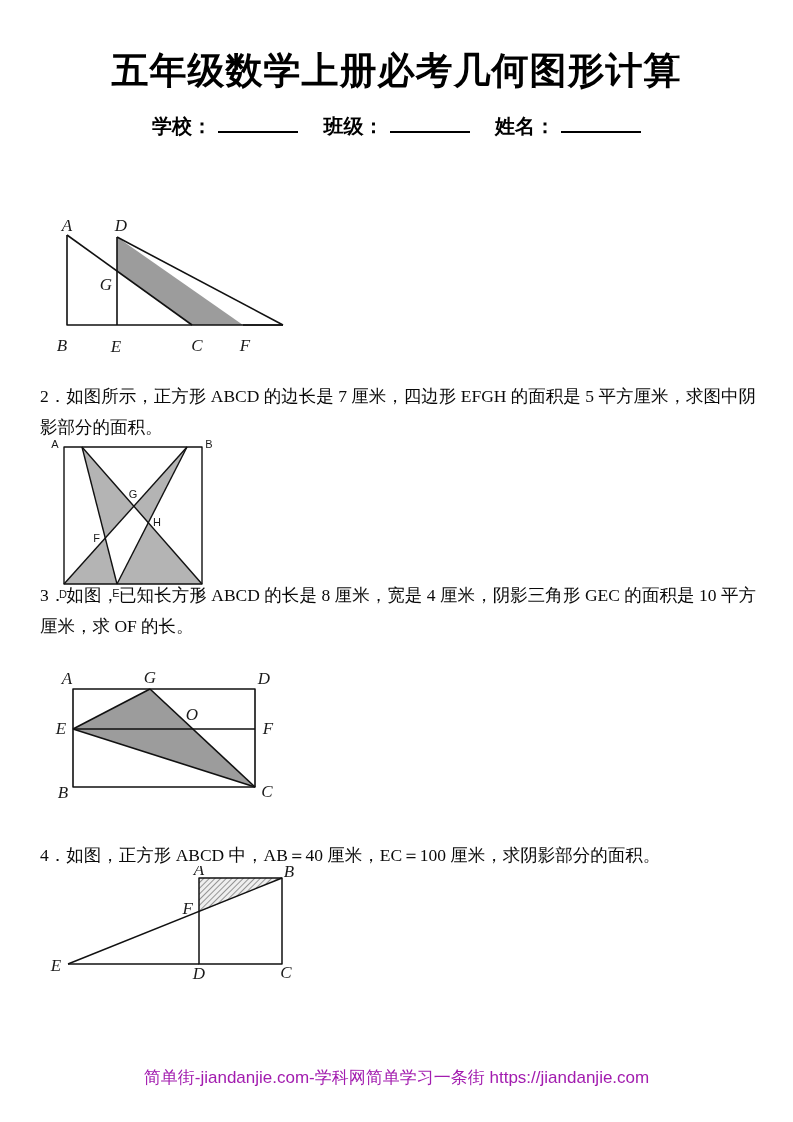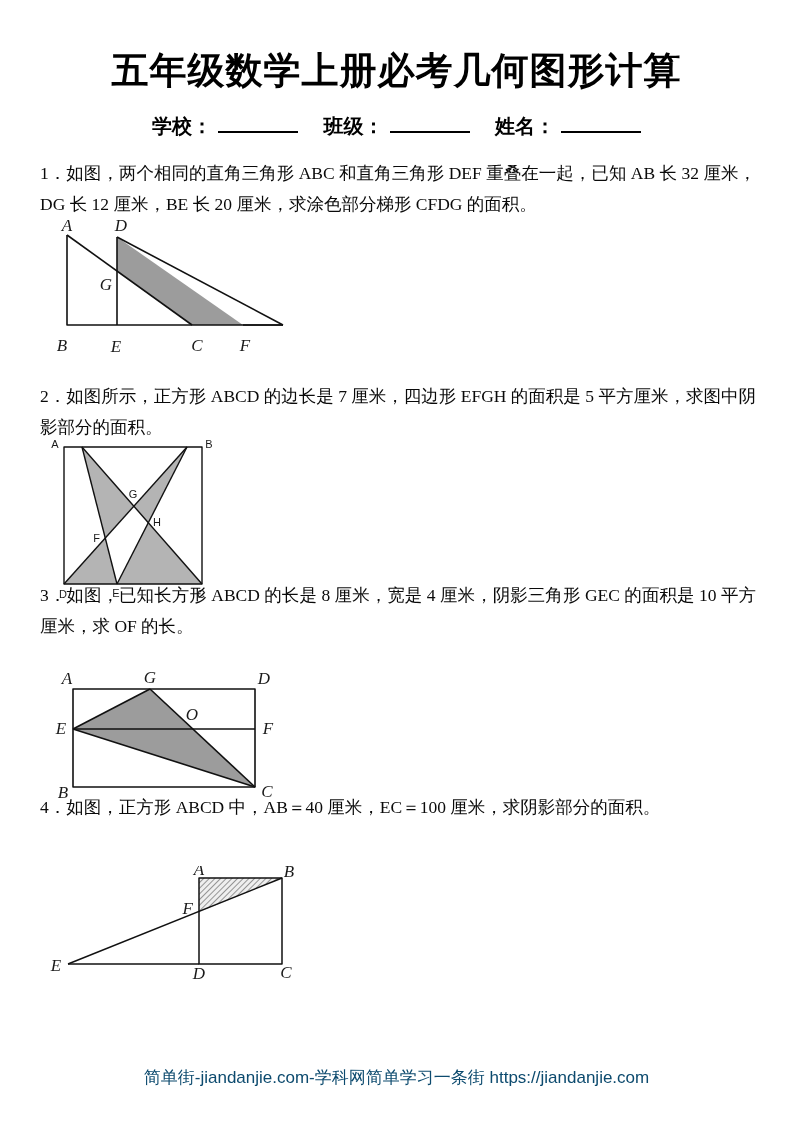--- a/index.html
+++ b/index.html
@@ -60,37 +60,36 @@
     font-family: "Liberation Sans", "DejaVu Sans", sans-serif;
     font-style: normal;
     font-size: 11px;
   }
   .footer {
     position: absolute;
     top: 1066px; left: 0; right: 0;
     text-align: center;
     font-family: "Liberation Sans", "DejaVu Sans", sans-serif;
     font-size: 17px;
-    color: #0c4a6e;
+    color: #a21caf;
   }
 </style>
 </head>
 <body>
 
 <div class="sheet">
 
   <h1 class="title">五年级数学上册必考几何图形计算</h1>
 
   <div class="header-row">
     <span class="field"><span>学校：</span><span class="blank"></span></span>
     <span class="field"><span>班级：</span><span class="blank"></span></span>
     <span class="field"><span>姓名：</span><span class="blank"></span></span>
   </div>
 
-  <p class="prob" style="top:158px">1．如图，两个相同的直角三角形 ABC 和直角三角形 DEF 重叠在一起，已知 AB 长 32 厘米，DG 长 12 厘米，BE 长 20 厘米，求涂色部分梯形 CFDG 的面积。</p>
 
   <svg class="fig" style="left:40px; top:218px" width="260" height="140" viewBox="0 0 260 140">
     <polygon points="77,19 203,107 152,107 77,54" fill="#9c9c9c" stroke="none"></polygon>
     <g stroke="#111" stroke-width="1.6" fill="none" stroke-linejoin="round">
       <polyline points="27,17 27,107 243,107"></polyline>
       <line x1="27" y1="17" x2="152" y2="107"></line>
       <line x1="77" y1="19" x2="77" y2="107"></line>
       <line x1="77" y1="19" x2="243" y2="107"></line>
       <line x1="203" y1="107" x2="243" y2="107"></line>
     </g>
@@ -143,21 +142,21 @@
     <text x="27" y="14" text-anchor="middle">A</text>
     <text x="110" y="13" text-anchor="middle">G</text>
     <text x="224" y="14" text-anchor="middle">D</text>
     <text x="21" y="64" text-anchor="middle">E</text>
     <text x="228" y="64" text-anchor="middle">F</text>
     <text x="152" y="50" text-anchor="middle">O</text>
     <text x="23" y="128" text-anchor="middle">B</text>
     <text x="227" y="127" text-anchor="middle">C</text>
   </svg>
 
-  <p class="prob" style="top:792px">4．如图，正方形 ABCD 中，AB＝40 厘米，EC＝100 厘米，求阴影部分的面积。</p>
+  <p class="prob" style="top:840px">4．如图，正方形 ABCD 中，AB＝40 厘米，EC＝100 厘米，求阴影部分的面积。</p>
 
   <svg class="fig" style="left:40px; top:866px" width="265" height="120" viewBox="0 0 265 120">
     <defs>
       <pattern id="hatch" width="4" height="4" patternUnits="userSpaceOnUse" patternTransform="rotate(45)">
         <rect width="4" height="4" fill="#efefef"></rect>
         <line x1="0" y1="0" x2="0" y2="4" stroke="#4a4a4a" stroke-width="1.1"></line>
       </pattern>
     </defs>
     <polygon points="159,12 242,12 159,46" fill="url(#hatch)" stroke="none"></polygon>
     <g stroke="#111" stroke-width="1.5" fill="none" stroke-linejoin="round">

